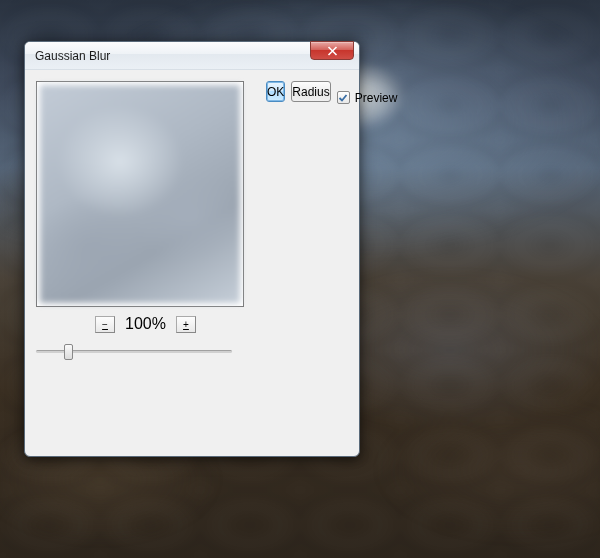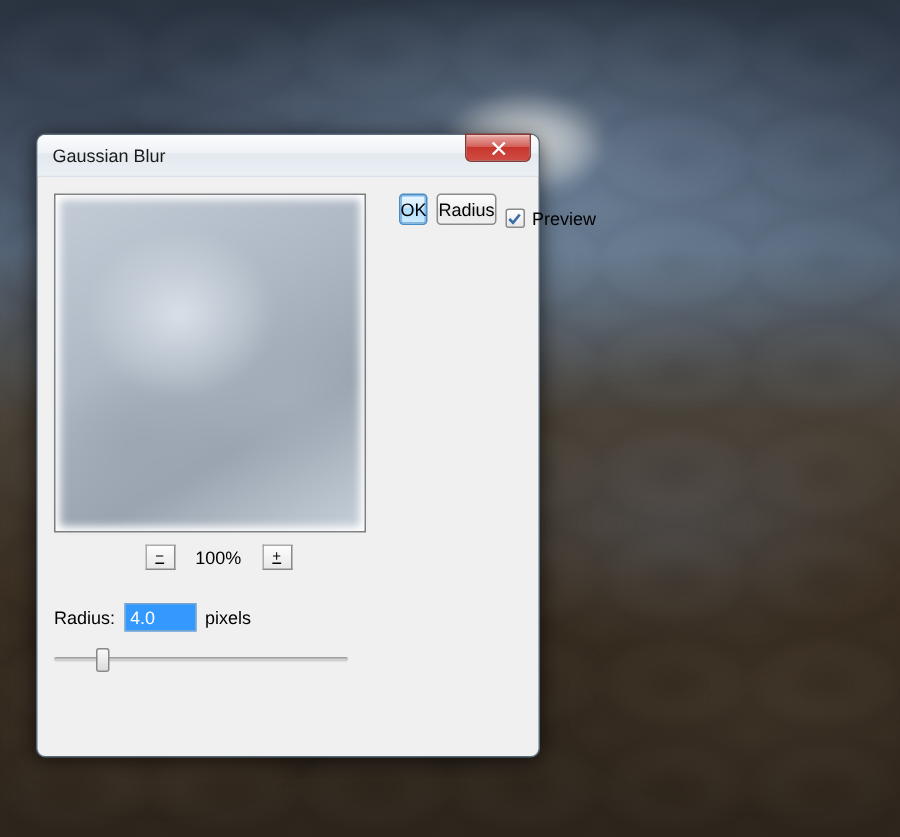--- a/index.html
+++ b/index.html
@@ -38,21 +38,20 @@
       left: 24px;
       top: 41px;
       width: 336px;
       height: 416px;
       background: #f0f0f0;
       border: 1px solid #5a6a7a;
       border-radius: 6px;
       box-shadow: 0 0 18px rgba(0,0,0,0.45), 0 3px 10px rgba(0,0,0,0.3);
       display: flex;
       flex-direction: column;
-      margin-top: 48px;
     }
     .titlebar {
       height: 28px;
       background: linear-gradient(180deg, #fcfcfd 0%, #eef2f6 45%, #e3e9ef 46%, #ebf0f5 100%);
       border-radius: 5px 5px 0 0;
       display: flex;
       align-items: center;
       padding: 0 4px 0 10px;
       border-bottom: 1px solid #d8dfe6;
       position: relative;
@@ -117,21 +116,21 @@
       border: 1px solid #888;
       border-top-color: #aaa;
       border-left-color: #aaa;
       background: linear-gradient(180deg, #fdfdfd, #e8e8e8);
       font-size: 10px;
       display: flex;
       align-items: center;
       justify-content: center;
       text-decoration: underline;
     }
-    .zoom-pct { font-size: 12px; min-width: 38px; text-align: center; }
+    .zoom-pct { font-size: 16px; min-width: 38px; text-align: center; }
     .radius-row {
       margin-top: 22px;
       display: flex;
       align-items: center;
       gap: 6px;
     }
     .radius-label { color: #000; }
     .radius-input {
       width: 48px;
       height: 19px;
@@ -231,25 +230,20 @@
   <div class="dialog-body">
     <div class="left-col">
       <div class="preview-img-wrap">
         <div class="preview-img"></div>
       </div>
       <div class="zoom-row">
         <div class="zoom-btn">−</div>
         <span class="zoom-pct">100%</span>
         <div class="zoom-btn">+</div>
       </div>
-      <div class="radius-row">
-        <span class="radius-label">Radius:</span>
-        <input class="radius-input sel" value="4.0" style="">
-        <span class="radius-unit">pixels</span>
-      </div>
       <div class="slider-wrap">
         <div class="slider-track"></div>
         <div class="slider-thumb"></div>
       </div>
     </div>
     <div class="right-col">
       <div class="btn default">OK</div>
       <div class="btn">Radius</div>
       <div class="check-row">
         <div class="checkbox">

